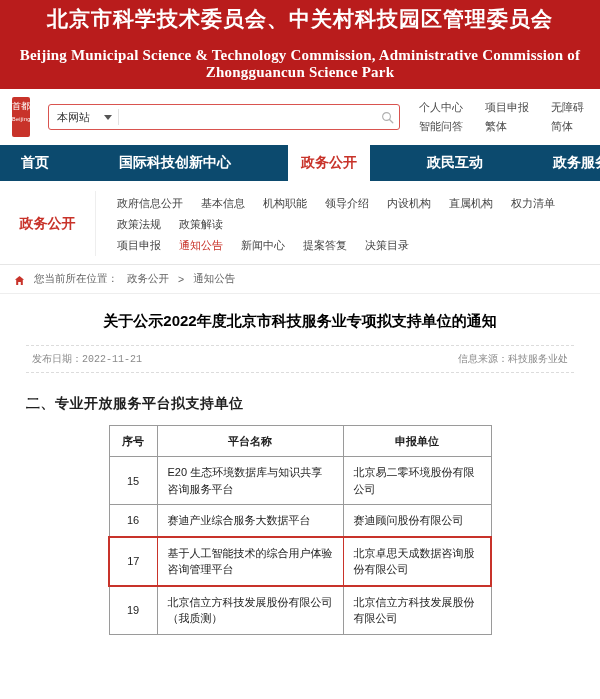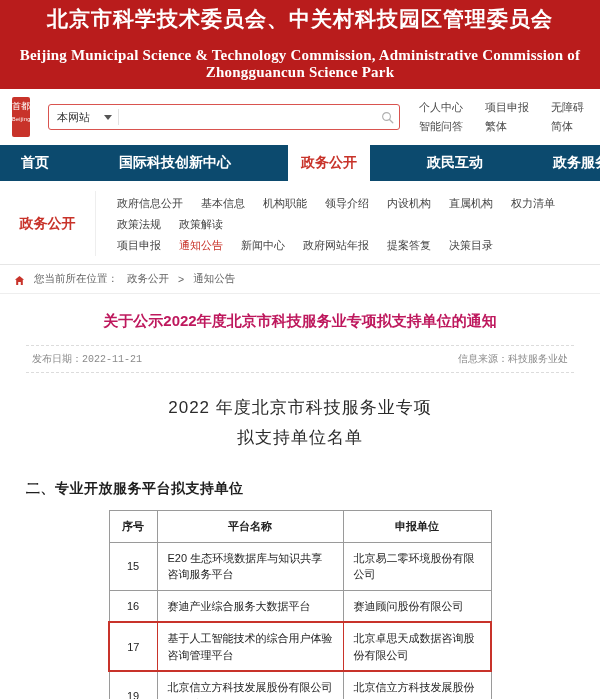--- a/index.html
+++ b/index.html
@@ -173,21 +173,21 @@
     width: 11px; height: 11px; display:inline-block;
     position: relative; top: 1px;
   }
 
   
   .article { padding: 0 26px; }
   .art-title {
     text-align: center;
     font-size: 15px;
     font-weight: bold;
-    color: #be185d;
+    color: #000000;
     line-height: 1.5;
     padding: 16px 10px 12px;
   }
   .meta {
     border-top: 1px dashed #dcdcdc;
     border-bottom: 1px dashed #dcdcdc;
     display: flex;
     justify-content: space-between;
     padding: 6px 6px;
     font-size: 10px;
@@ -296,21 +296,20 @@
     <span class="sl">领导介绍</span>
     <span class="sl">内设机构</span>
     <span class="sl">直属机构</span>
     <span class="sl">权力清单</span>
     <span class="sl">政策法规</span>
     <span class="sl">政策解读</span>
     <span class="br"></span>
     <span class="sl">项目申报</span>
     <span class="sl hot">通知公告</span>
     <span class="sl">新闻中心</span>
-    <span class="sl">政府网站年报</span>
     <span class="sl">提案答复</span>
     <span class="sl">决策目录</span>
   </div>
 </div>
 
 <div class="crumb">
   <span class="home">
     <svg width="11" height="11" viewBox="0 0 12 12">
         <path d="M6 1L1 5.2h1.4V11h2.2V7.6h2.8V11h2.2V5.2H11z" fill="#c8332a"></path>
       </svg>
@@ -326,24 +325,20 @@
 
   <div class="meta">
     <div>
       <b>发布日期：</b><span>2022-11-21</span>
     </div>
     <div>
       <b>信息来源：</b><span>科技服务业处</span>
     </div>
   </div>
 
-  <div class="doc-title">
-    <div>2022 年度北京市科技服务业专项</div>
-    <div>拟支持单位名单</div>
-  </div>
 
   <div class="section-head">二、专业开放服务平台拟支持单位</div>
 
   <table class="doc">
     <colgroup>
         <col class="c1">
         <col class="c2">
         <col class="c3">
       </colgroup>
     <thead>

